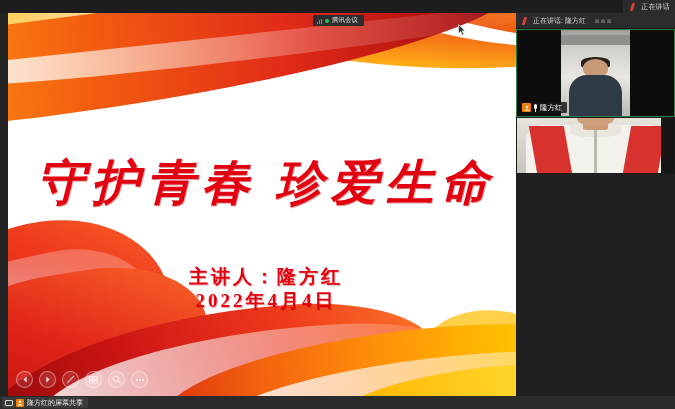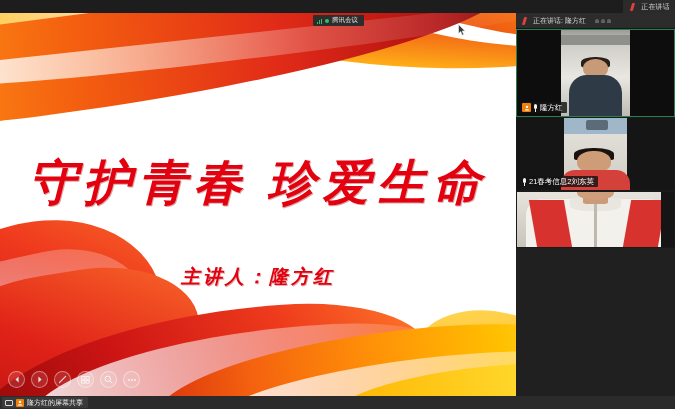--- a/index.html
+++ b/index.html
@@ -25,21 +25,21 @@
   .tb-ico{ width:7px; height:8px; position:relative; }
   .tb-ico:before{
     content:""; position:absolute; left:1px; top:0;
     width:3px; height:8px; background:#e0403a;
     transform:skewX(-16deg); border-radius:1px;
   }
   .tb-text{ font-size:7px; color:#d7d7d7; letter-spacing:.2px; white-space:nowrap; }
 
   
   .share-area{
-    position:absolute; left:0; top:13px;
+    position:absolute; left:8px; top:13px;
     width:528px; height:383px;
     background:#ffffff; overflow:hidden;
   }
   .slide{ position:absolute; inset:0; background:#fff; overflow:hidden; }
 
   
   .rb{ position:absolute; pointer-events:none; }
 
   .rb-top-yellow{
     left:-150px; top:-56px; width:560px; height:150px;
@@ -151,21 +151,21 @@
     white-space:nowrap;
     text-shadow:1px 1px 0 rgba(150,0,0,.35);
     z-index:5;
   }
   .slide-sub{
     position:absolute; left:0; top:252px; width:516px;
     text-align:center; z-index:5;
   }
   .slide-sub-line{
     font-family:"Liberation Serif", serif;
-    font-size:19px; font-weight:bold; font-style:italic;
+    font-size:19px; font-weight:bold; 
     color:#e3000f; letter-spacing:3px; line-height:24px;
     text-shadow:1px 1px 0 rgba(150,0,0,.3);
   }
 
   
   .ppt-toolbar{
     position:absolute; left:8px; bottom:8px;
     display:flex; gap:6px; z-index:12;
   }
   .ppt-btn{
@@ -355,20 +355,21 @@
       <div class="rb rb-bot-white"></div>
       <div class="rb rb-right-yellow"></div>
       <div class="rb rb-orange-wave"></div>
       <div class="rb rb-orange-wave2"></div>
       <div class="rb rb-yellow-tail"></div>
 
       <div class="slide-title">守护青春  珍爱生命</div>
 
       <div class="slide-sub">
         <div class="slide-sub-line">主讲人：隆方红</div>
+        <div class="slide-sub-line">2022年4月4日</div>
       </div>
 
       <div class="ppt-toolbar">
         <div class="ppt-btn">
           <svg width="6" height="7" viewBox="0 0 6 7">
               <path d="M4.6 0.6 L1.4 3.5 L4.6 6.4 Z" fill="rgba(255,255,255,.85)"></path>
             </svg>
         </div>
         <div class="ppt-btn">
           <svg width="6" height="7" viewBox="0 0 6 7">
@@ -451,34 +452,20 @@
               <path d="M0.7 5.6 C0.7 3.9 5.3 3.9 5.3 5.6 Z" fill="#fff"></path>
             </svg>
           </span>
           <span class="mic-ico"></span>
           <span class="tile-name-text">隆方红</span>
         </div>
       </div>
 
 
 
-      <div class="tile" style="height:74px">
-        <div class="tile-video v-d">
-          <div class="mid"></div>
-            <div class="top"></div>
-            <div class="obj"></div>
-          <div class="hair"></div>
-            <div class="head"></div>
-            <div class="body"></div>
-        </div>
-        <div class="tile-name">
-          <span class="mic-ico"></span>
-          <span class="tile-name-text">21春考信息2刘东英</span>
-        </div>
-      </div>
 
       <div class="tile" style="height:57px">
         <div class="tile-video v-e">
           <div class="jk"></div>
             <div class="strl"></div>
             <div class="strr"></div>
           <div class="collar"></div>
             <div class="neck"></div>
             <div class="head"></div>
           <div class="zip"></div>

